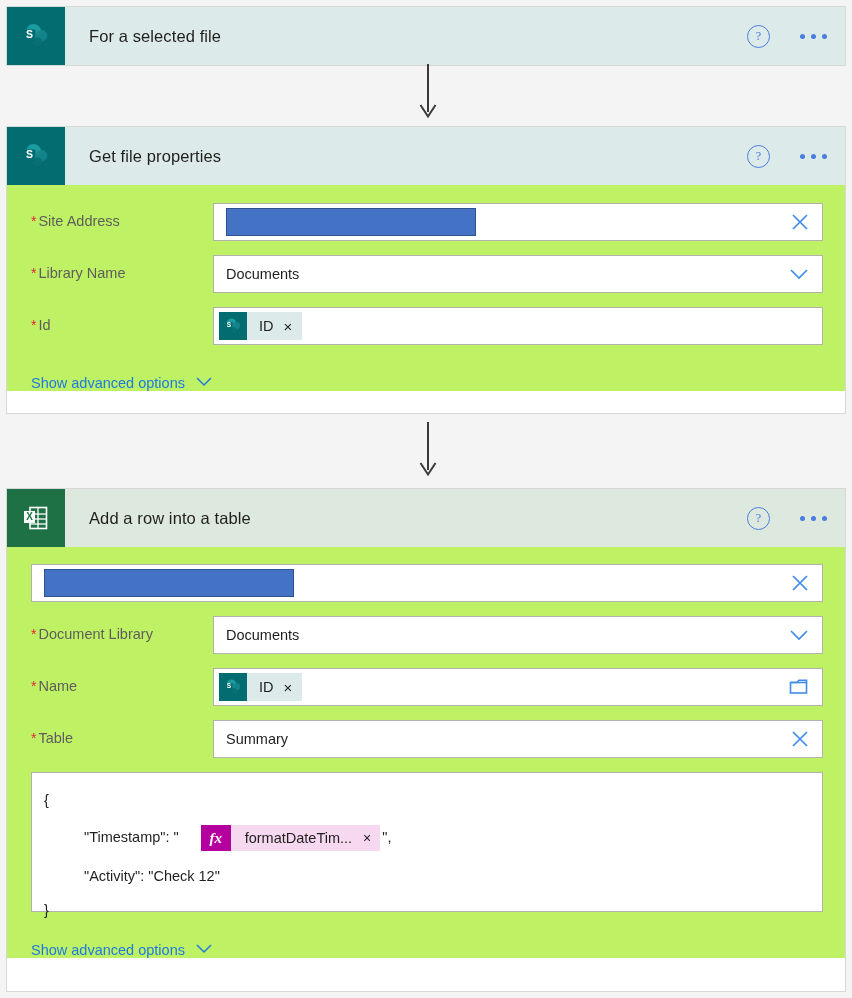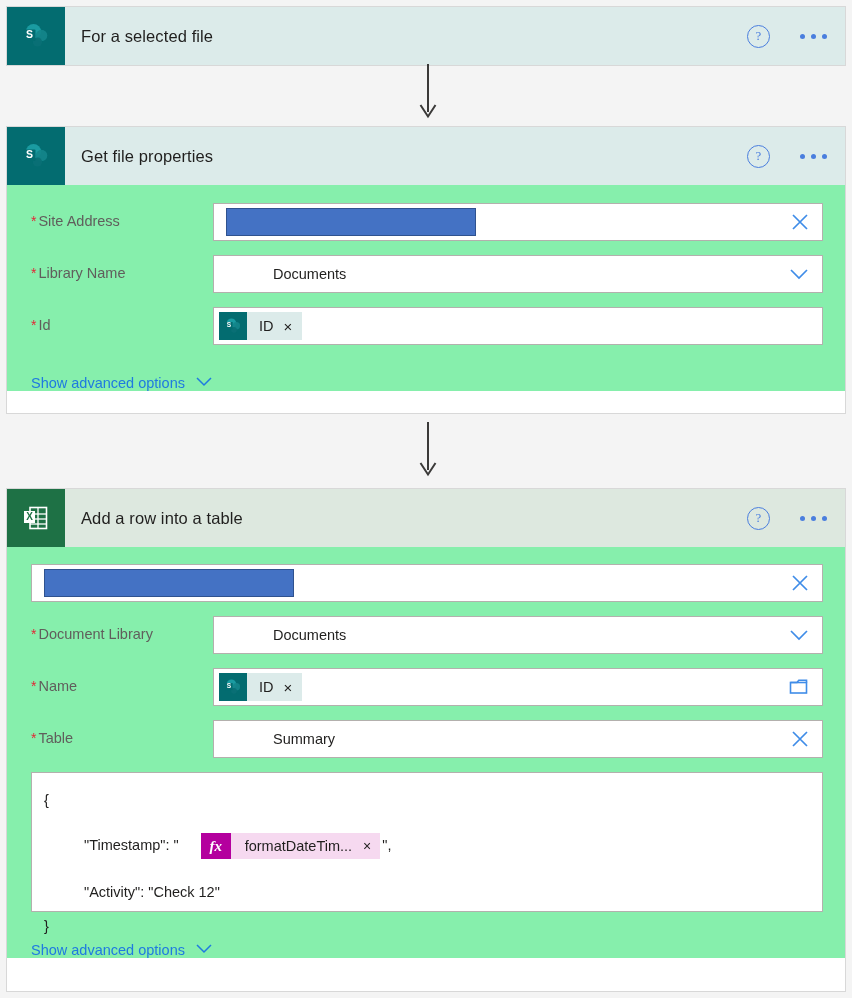--- a/index.html
+++ b/index.html
@@ -51,21 +51,21 @@
     flex: 0 0 58px;
     display: flex;
     align-items: center;
     justify-content: center;
     box-sizing: border-box;
   }
   .app-icon.sp { background: #036c70; }
   .app-icon.xl { background: #1e7145; }
 
   .card-title {
-    margin-left: 16px;
+    margin-left: 24px;
     font-size: 16.5px;
     color: #201f1e;
     letter-spacing: .1px;
     white-space: nowrap;
   }
 
   .header-actions {
     position: absolute;
     right: 16px;
     top: 0;
@@ -97,21 +97,21 @@
     display: block;
     width: 5px;
     height: 5px;
     border-radius: 50%;
     background: #4a7ede;
   }
 
   
   .card-body {
     padding: 0;
-    background: #86efac;
+    background: #bef264;
   }
 
   .field-row {
     display: flex;
     align-items: flex-start;
     padding: 0 22px 0 24px;
   }
   .field-label {
     flex: 0 0 182px;
     font-size: 14.5px;
@@ -144,21 +144,20 @@
   .input-box.tall {
     height: 140px;
     align-items: flex-start;
     padding-top: 10px;
     display: block;
   }
 
   .input-text {
     font-size: 14.5px;
     color: #201f1e;
-    margin-left: 47px;
   }
 
   
   .redacted {
     width: 250px;
     height: 28px;
     background: #4472c4;
     border: 1px solid #2f528f;
     box-sizing: border-box;
   }
@@ -206,21 +205,21 @@
     cursor: pointer;
     line-height: 1;
   }
 
   
   .fx-token {
     display: inline-flex;
     align-items: center;
     height: 26px;
     vertical-align: middle;
-    margin: 16px 2px;
+    margin: 8px 2px;
     padding-left: 20px;
   }
   .fx-badge {
     width: 30px;
     height: 26px;
     background: #b4009e;
     color: #ffffff;
     display: flex;
     align-items: center;
     justify-content: center;

